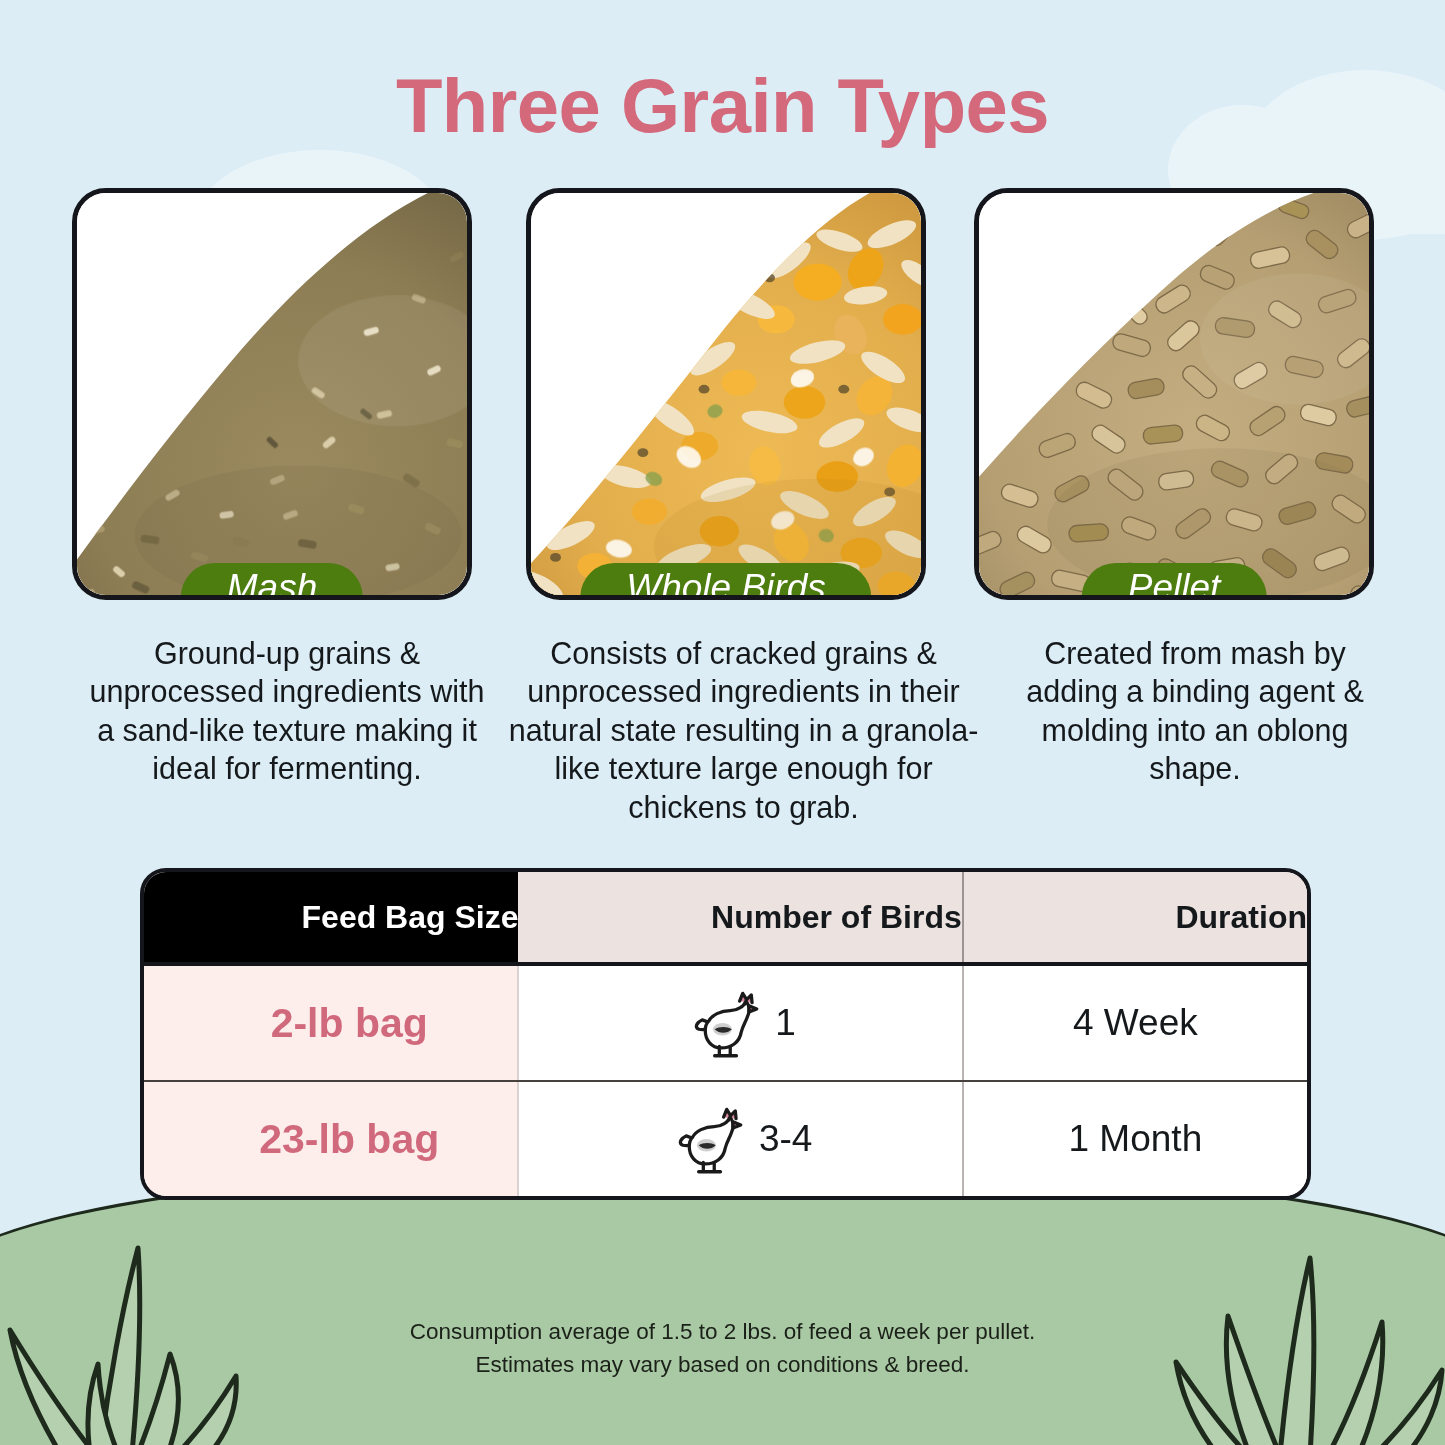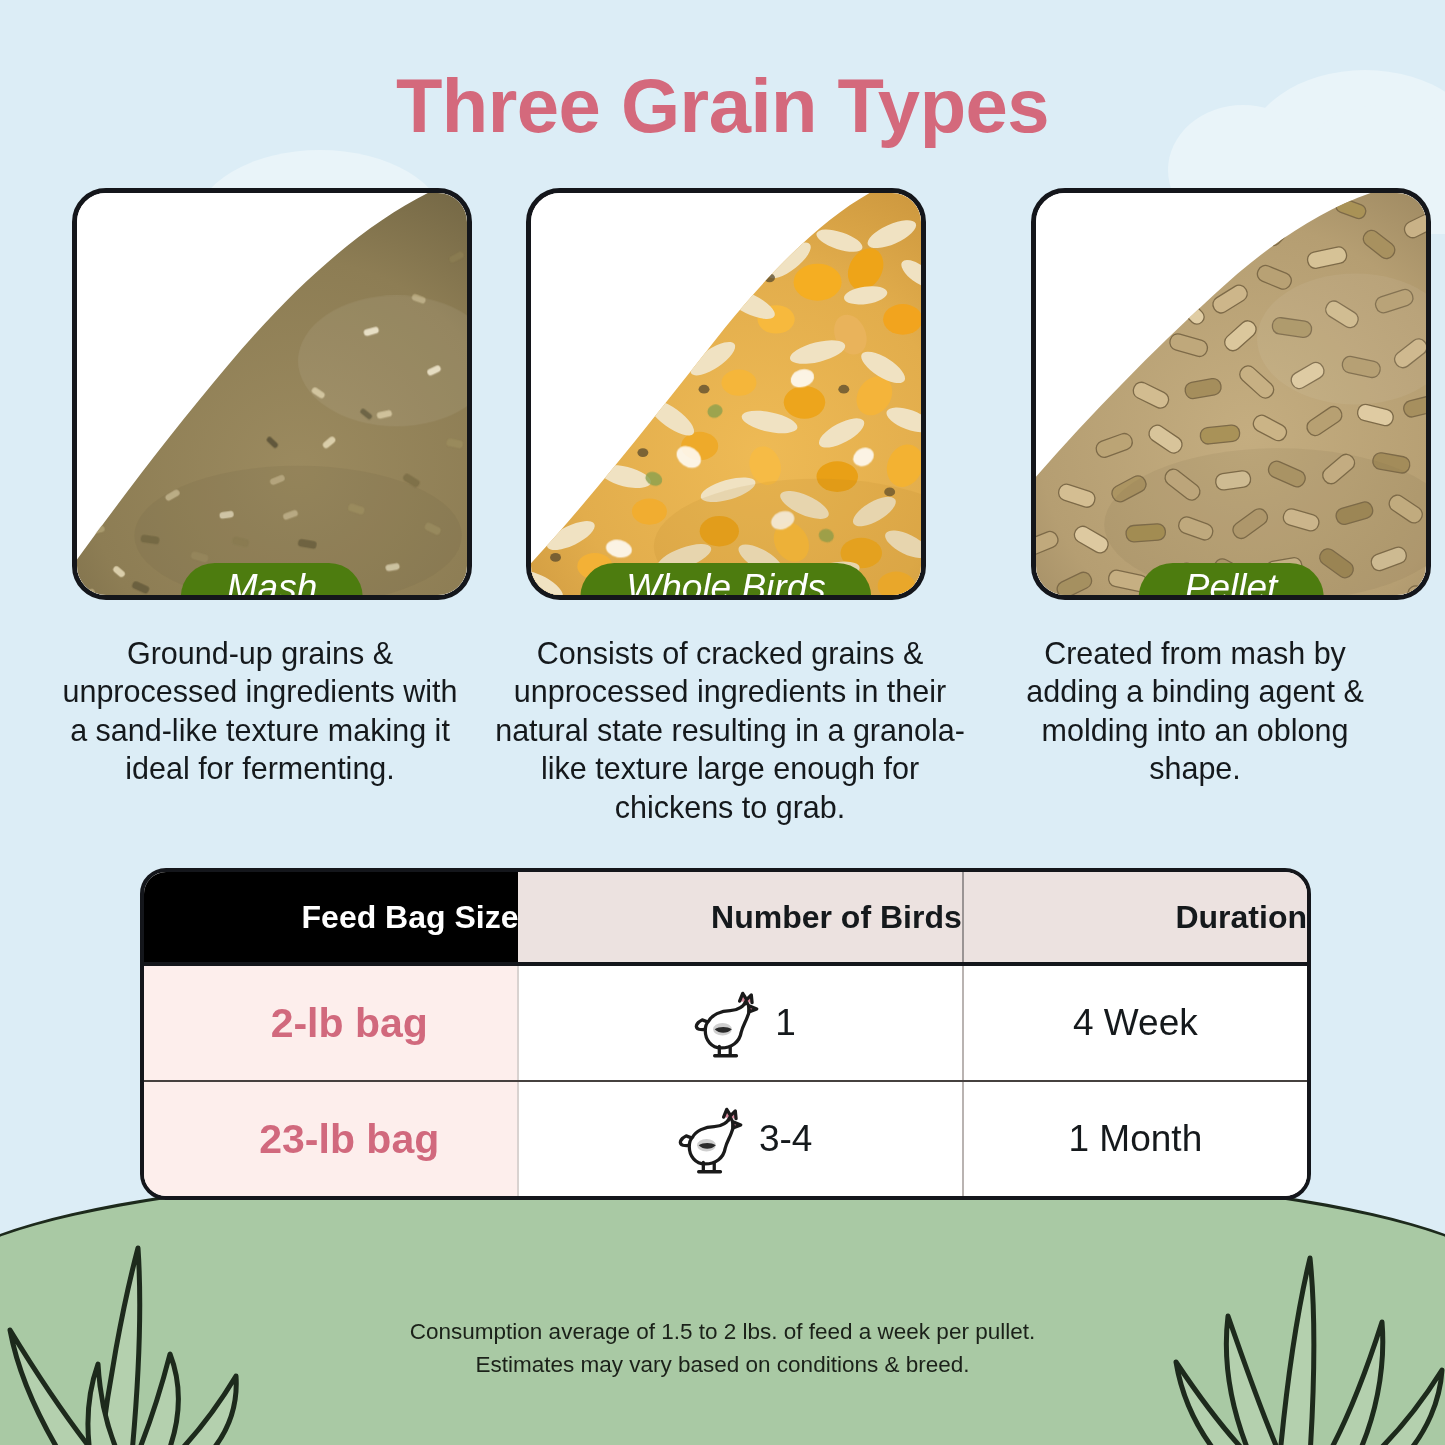--- a/index.html
+++ b/index.html
@@ -83,21 +83,21 @@
     width: 400px;
     height: 412px;
     border: 5px solid #14161b;
     border-radius: 34px;
     background: #ffffff;
     overflow: hidden;
     box-sizing: border-box;
   }
   .card.c1 { left: 0px; }
   .card.c2 { left: 454px; }
-  .card.c3 { left: 959px; }
+  .card.c3 { left: 902px; }
 
   .pile {
     position: absolute;
     right: -6px;
     bottom: -6px;
     width: 112%;
     height: 104%;
   }
 
   .card-label {
@@ -126,21 +126,21 @@
     display: flex;
     justify-content: space-between;
   }
   .desc {
     width: 420px;
     text-align: center;
     font-size: 30.5px;
     line-height: 1.26;
     color: #15191c;
   }
-  .desc.d1 { width: 400px; }
+  .desc.d1 { width: 400px; margin-left: 27px; }
   .desc.d2 { width: 470px; }
   .desc.d3 { width: 390px; }
 
   
   .table-wrap {
     position: absolute;
     left: 140px;
     top: 868px;
     width: 1171px;
     border: 4px solid #14161b;

